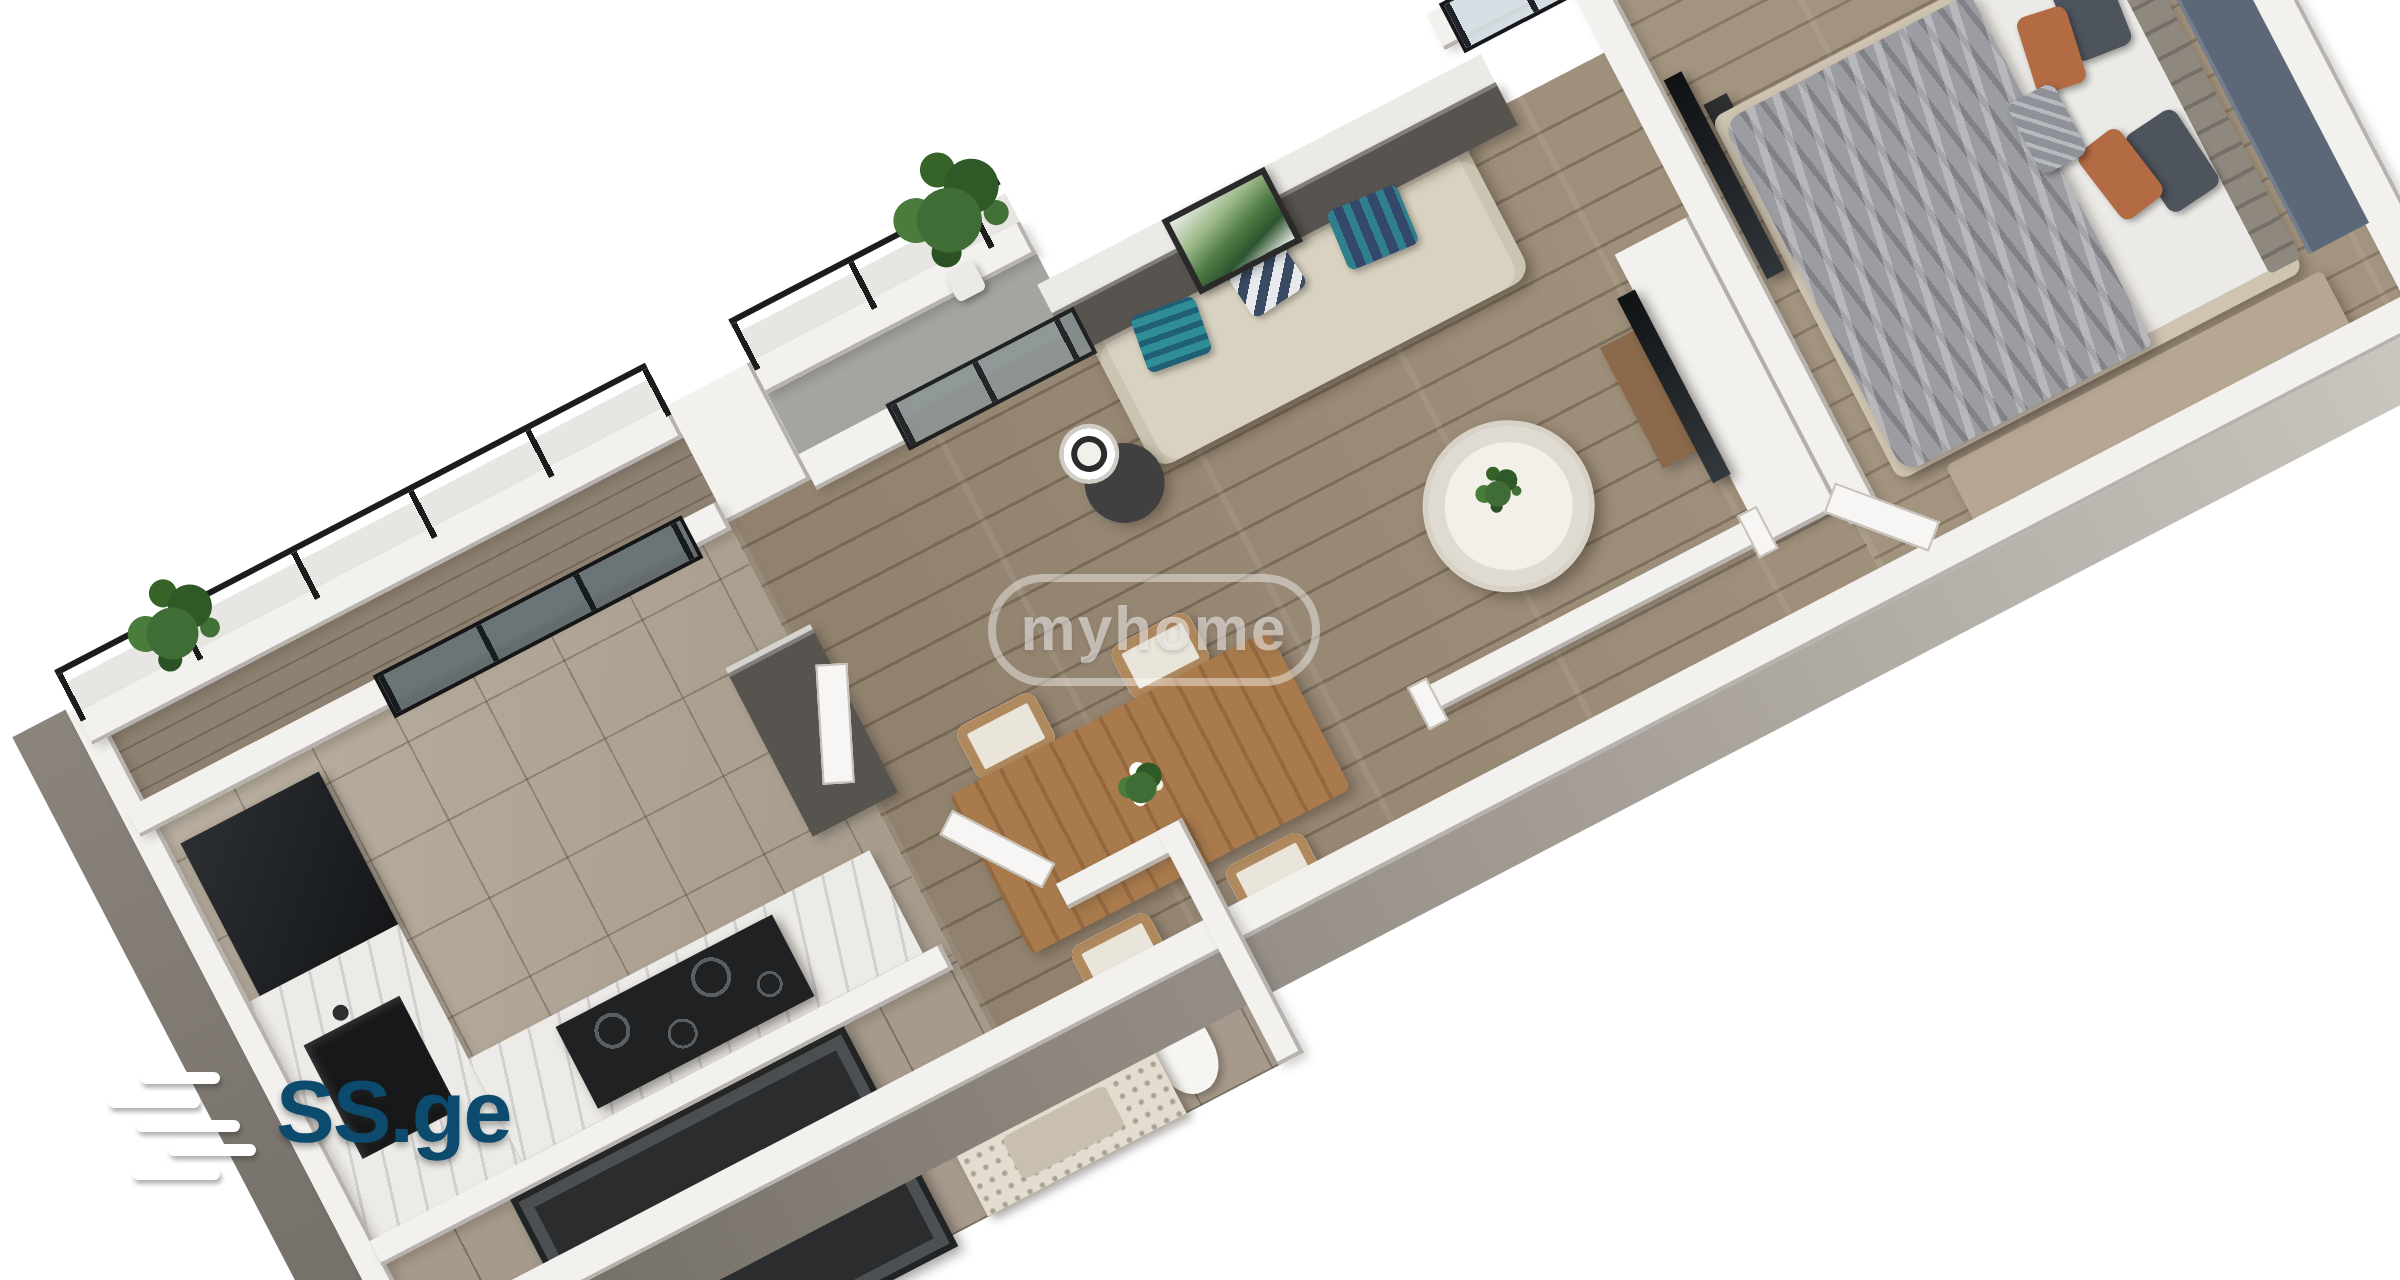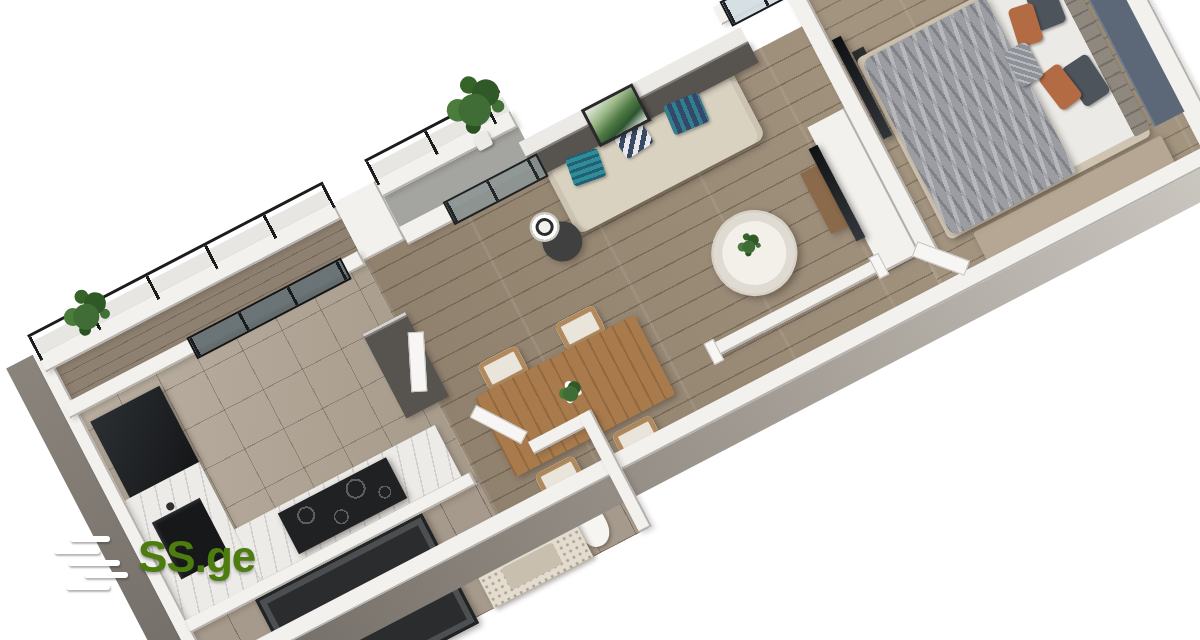--- a/index.html
+++ b/index.html
@@ -37,21 +37,21 @@
   .rail{border-top:3px solid var(--railing-black,#1c1c1c);
         background:repeating-linear-gradient(90deg,var(--railing-black,#1c1c1c) 0 3px,transparent 3px 66px);z-index:6;}
   .plant{width:26px;height:26px;border-radius:50%;background:var(--plant-green,#3f6d35);z-index:7;
     box-shadow:14px -8px 0 -2px #2f5a28,-12px -6px 0 -4px #4a7c3c,5px -20px 0 -6px #356328,-7px 11px 0 -7px #2b5124,18px 6px 0 -8px #417136;}
   
   #watermark{position:absolute;left:494px;top:287px;width:158px;height:48px;z-index:30;
     border:4px solid rgba(255,255,255,.42);border-radius:28px;display:flex;align-items:center;justify-content:center;
     color:rgba(255,255,255,.5);font-size:31px;font-weight:bold;letter-spacing:1px;text-shadow:0 1px 2px rgba(90,80,70,.25);}
   #logo{position:absolute;left:48px;top:530px;width:220px;height:70px;z-index:30;}
   .bar{position:absolute;height:6px;border-radius:3px;background:#fff;box-shadow:1px 2px 2px rgba(40,40,40,.35);}
-  #logo-text{position:absolute;left:90px;top:2px;color:#4d7c0f;font-size:44px;font-weight:bold;letter-spacing:-1px;
+  #logo-text{position:absolute;left:90px;top:2px;color:#0c4a6e;font-size:44px;font-weight:bold;letter-spacing:-1px;
     text-shadow:0 2px 3px rgba(40,40,40,.4);}
 </style>
 </head>
 <body>
 
 <div id="frame">
   <div id="scene">
 
     <div class="el bwood" style="left:8px;top:12px;width:325px;height:44px;"></div>
     <div class="el" style="left:380px;top:12px;width:152px;height:44px;background:#a4a5a0;z-index:1;"></div>
@@ -145,20 +145,21 @@
     <div class="el" style="left:866px;top:114px;width:140px;height:198px;background:var(--blanket-gray,#9c9da2);background-image:repeating-linear-gradient(100deg,rgba(255,255,255,.28) 0 4px,transparent 4px 14px),repeating-linear-gradient(80deg,rgba(60,60,66,.28) 0 3px,transparent 3px 11px);border-radius:10px 3px 3px 10px;z-index:4;box-shadow:2px 3px 6px rgba(45,40,35,.35);"></div>
     <div class="el" style="left:1040px;top:128px;width:30px;height:44px;transform:rotate(6deg);background:var(--pillow-charcoal,#4e545c);border-radius:5px;z-index:5;box-shadow:1px 2px 3px rgba(0,0,0,.35);"></div>
     <div class="el" style="left:1042px;top:212px;width:30px;height:46px;transform:rotate(-6deg);background:var(--pillow-charcoal,#4e545c);border-radius:5px;z-index:5;box-shadow:1px 2px 3px rgba(0,0,0,.35);"></div>
     <div class="el" style="left:1016px;top:138px;width:26px;height:40px;transform:rotate(10deg);background:var(--pillow-rust,#b26b42);border-radius:5px;z-index:5;box-shadow:1px 2px 3px rgba(0,0,0,.35);"></div>
     <div class="el" style="left:1018px;top:208px;width:26px;height:42px;transform:rotate(-10deg);background:var(--pillow-rust,#b26b42);border-radius:5px;z-index:5;box-shadow:1px 2px 3px rgba(0,0,0,.35);"></div>
     <div class="el" style="left:996px;top:172px;width:26px;height:40px;background:#8e9298;background-image:repeating-linear-gradient(45deg,rgba(255,255,255,.35) 0 2px,transparent 2px 6px);border-radius:5px;z-index:5;box-shadow:1px 2px 3px rgba(0,0,0,.35);"></div>
 
     <div class="el f" style="left:886px;top:318px;width:212px;height:42px;background:var(--bench-tan,#b5a794);border-radius:3px;"></div>
   </div>
 
+  <div id="watermark">myhome</div>
 
   <div id="logo">
     <div>
       <div class="bar" style="left:22px;top:6px;width:40px;"></div>
       <div class="bar" style="left:6px;top:18px;width:46px;"></div>
       <div class="bar" style="left:20px;top:30px;width:52px;"></div>
       <div class="bar" style="left:36px;top:42px;width:44px;"></div>
       <div class="bar" style="left:18px;top:54px;width:44px;"></div>
     </div>
     <div id="logo-text">SS.ge</div>

